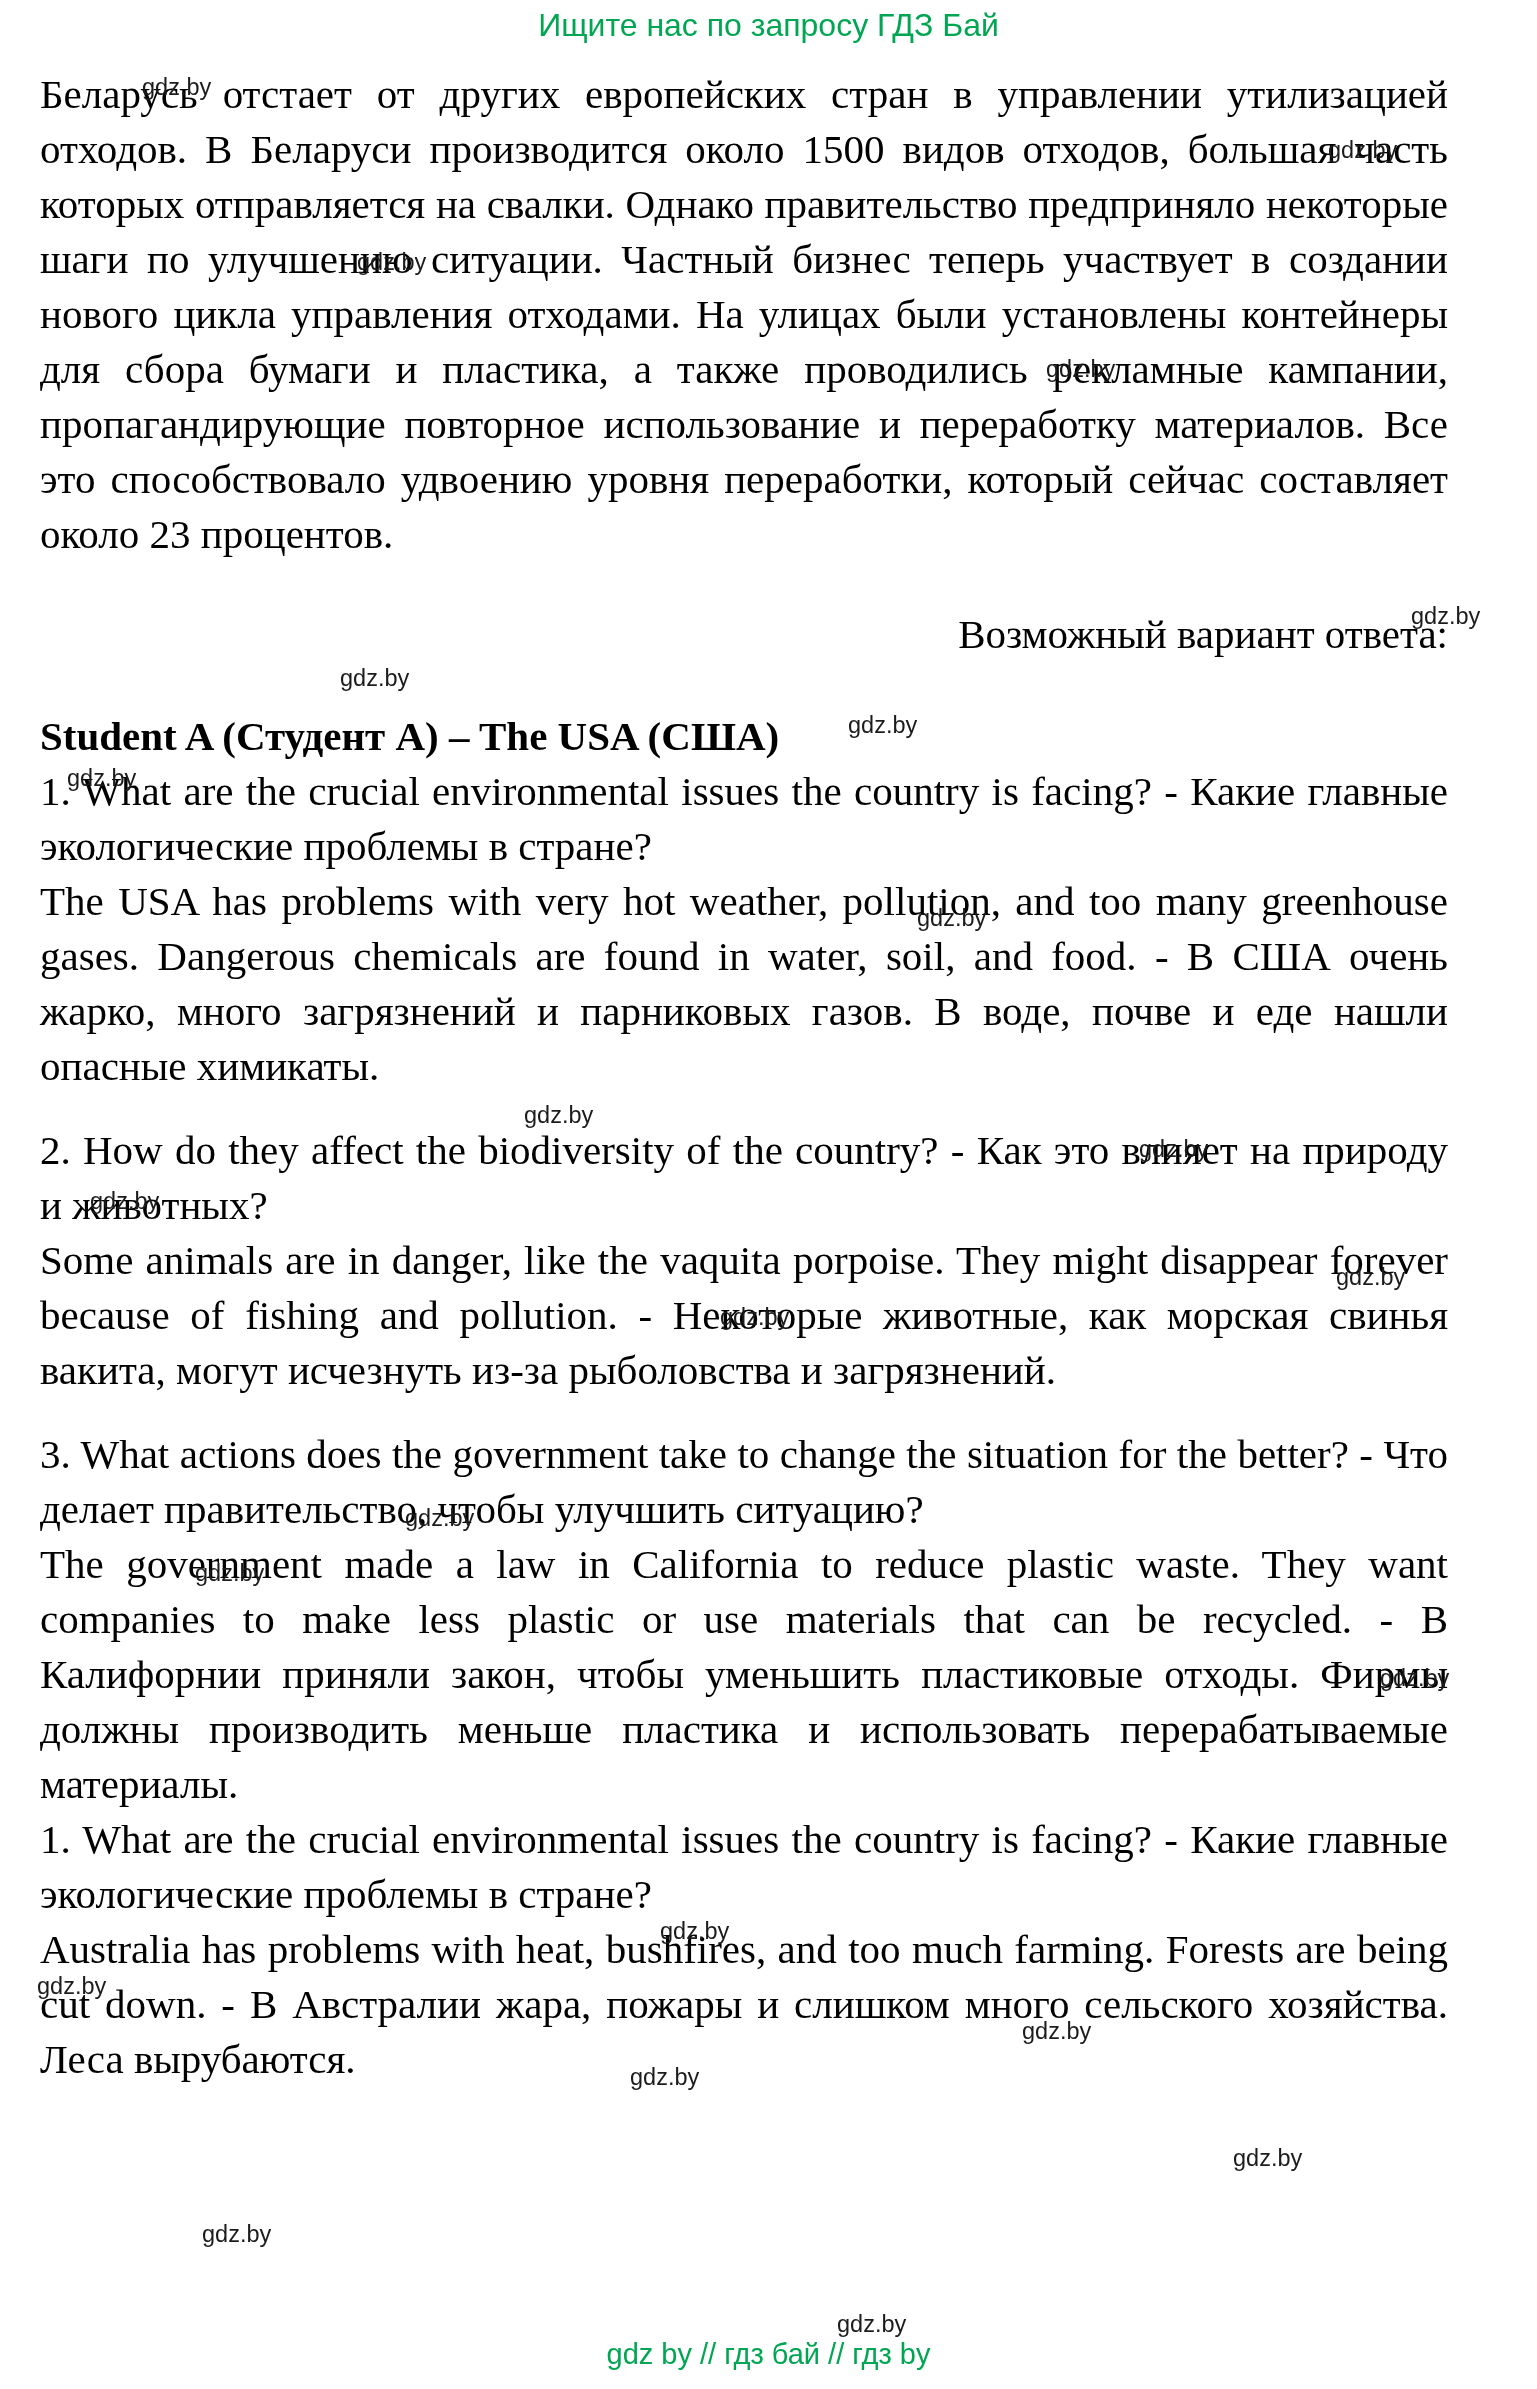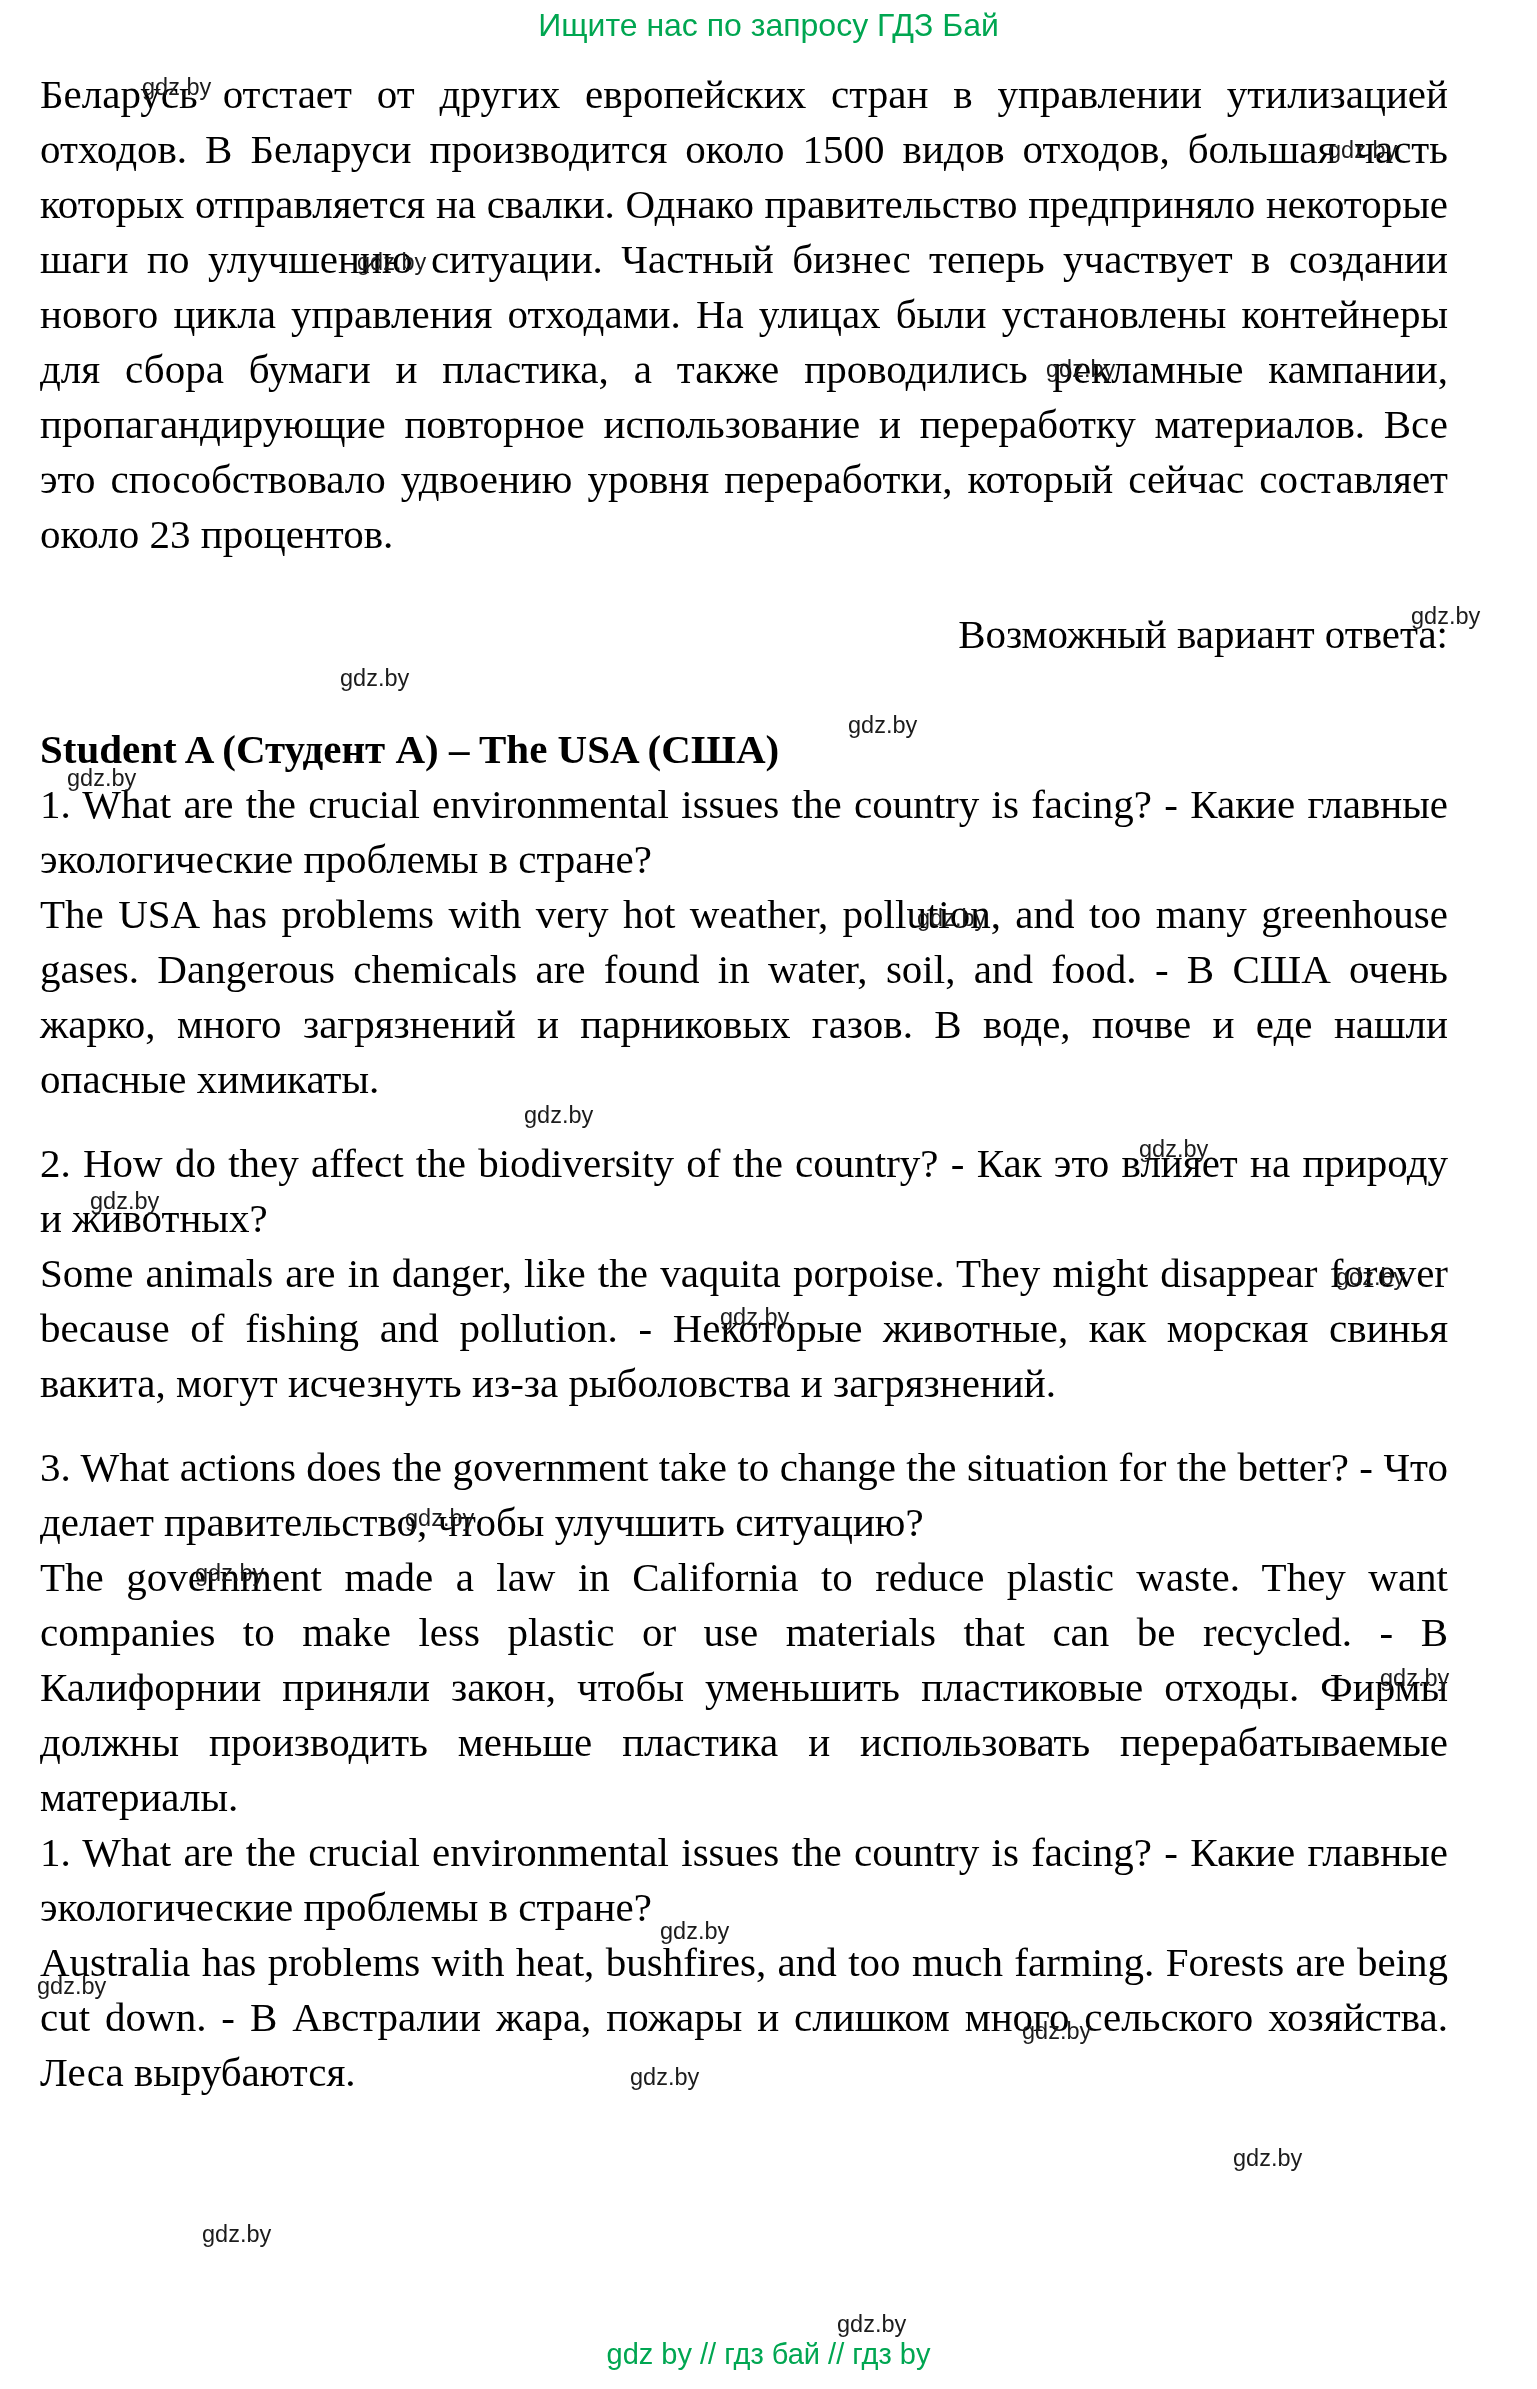--- a/index.html
+++ b/index.html
@@ -39,21 +39,21 @@
     text-align: justify;
   }
   .para.noj {
     text-align: right;
   }
   .answer-intro { margin-top: 45px; }
   .section-title {
     font-weight: bold;
     font-size: 41px;
     line-height: 55px;
-    margin-top: 60px;
+    margin-top: 47px;
     text-align: left;
   }
   .section-title.second { margin-top: 49px; }
   .qa { margin-top: 0; }
   .qa.gap { margin-top: 29px; }
   #watermark-layer {
     position: absolute;
     top: 16px; left: 0;
     width: 100%; height: 100%;
     pointer-events: none;

